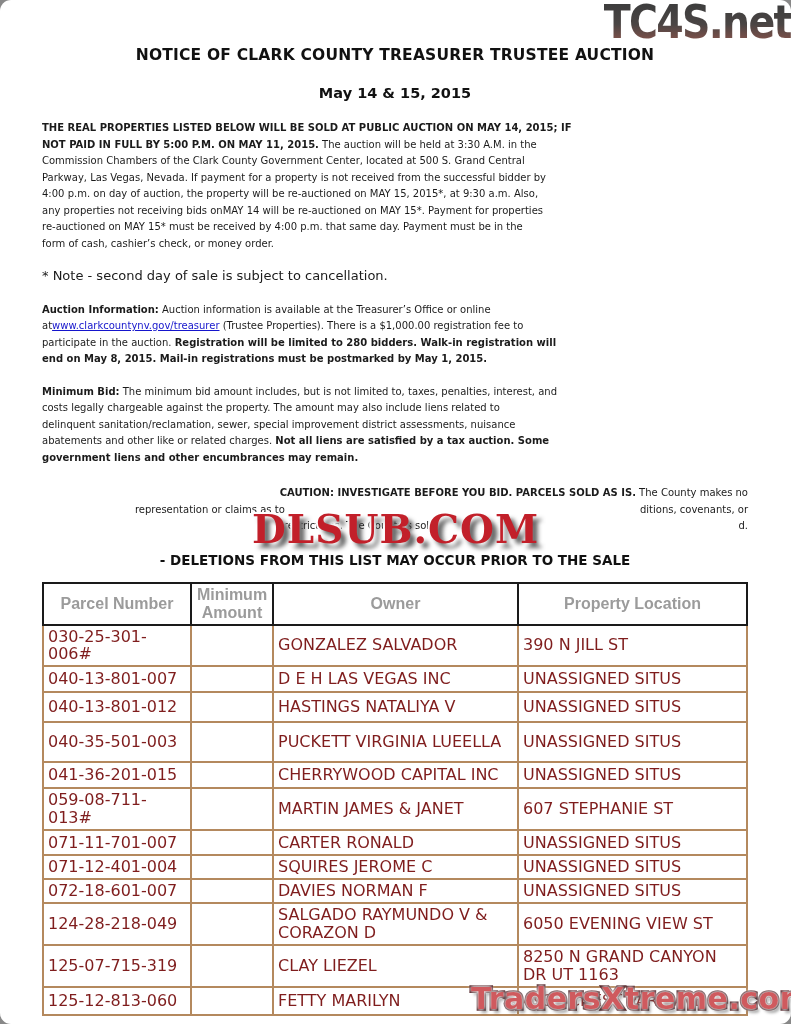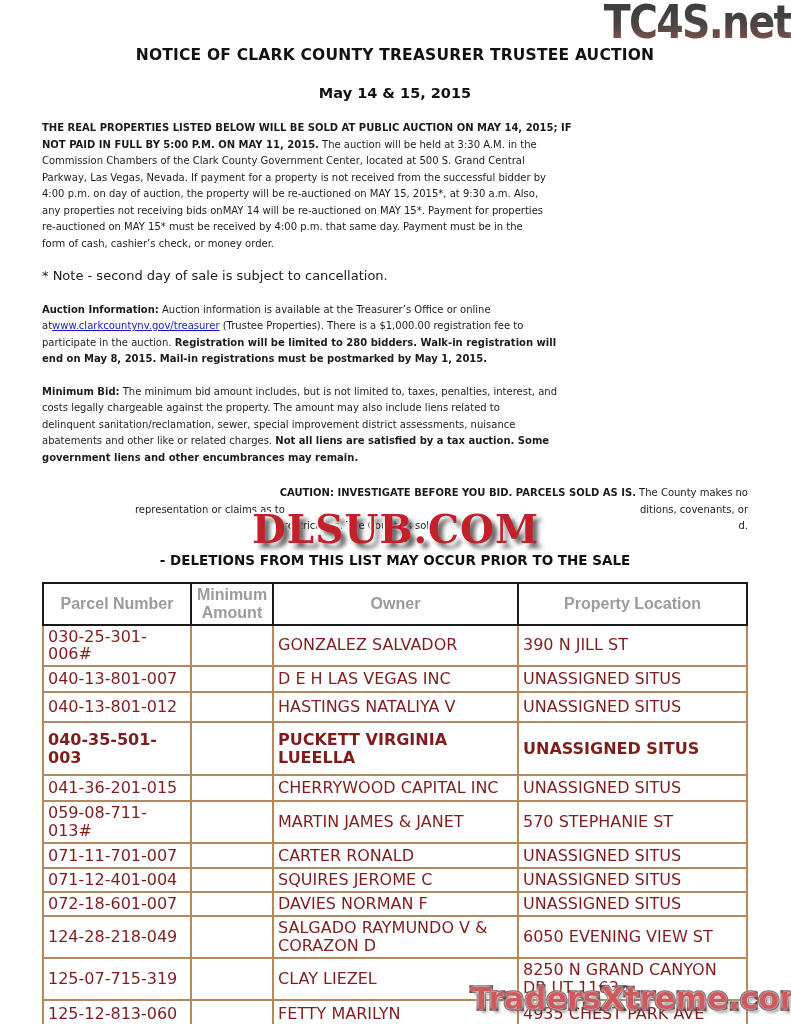--- a/index.html
+++ b/index.html
@@ -6,20 +6,21 @@
   * { box-sizing: border-box; }
   .page {
     position: relative;
     width: 791px;
     height: 1024px;
     margin: 0 auto;
     background: #ffffff;
     overflow: hidden;
     font-family: "DejaVu Sans", sans-serif;
     color: #1b1b1b;
+    border-radius: 11px;
   }
   .content { padding: 46px 43px 0 42px; }
 
   .doc-title {
     text-align: center;
     font-weight: bold;
     font-size: 15.5px;
     letter-spacing: 0.2px;
     color: #111;
   }
@@ -79,21 +80,21 @@
     padding: 2px 4px;
     overflow: hidden;
   }
   col.c-parcel   { width: 148px; }
   col.c-min      { width: 82px;  }
   col.c-owner    { width: 245px; }
   col.c-loc      { width: 229px; }
   tbody tr:nth-child(1)  td { height: 38px; }
   tbody tr:nth-child(2)  td { height: 26px; }
   tbody tr:nth-child(3)  td { height: 30px; }
-  tbody tr:nth-child(4)  td { height: 53px; font-weight: bold; }
+  tbody tr:nth-child(4)  td { height: 40px; }
   tbody tr:nth-child(5)  td { height: 26px; }
   tbody tr:nth-child(6)  td { height: 36px; }
   tbody tr:nth-child(7)  td { height: 25px; }
   tbody tr:nth-child(8)  td { height: 23px; }
   tbody tr:nth-child(9)  td { height: 23px; }
   tbody tr:nth-child(10) td { height: 35px; }
   tbody tr:nth-child(11) td { height: 40px; }
   tbody tr:nth-child(12) td { height: 28px; }
 
   
@@ -235,21 +236,21 @@
         <tr>
           <td>041-36-201-015</td>
           <td></td>
           <td>CHERRYWOOD CAPITAL INC</td>
           <td>UNASSIGNED SITUS</td>
         </tr>
         <tr>
           <td>059-08-711-013#</td>
           <td></td>
           <td>MARTIN JAMES &amp; JANET</td>
-          <td>570 STEPHANIE ST</td>
+          <td>607 STEPHANIE ST</td>
         </tr>
         <tr>
           <td>071-11-701-007</td>
           <td></td>
           <td>CARTER RONALD</td>
           <td>UNASSIGNED SITUS</td>
         </tr>
         <tr>
           <td>071-12-401-004</td>
           <td></td>

